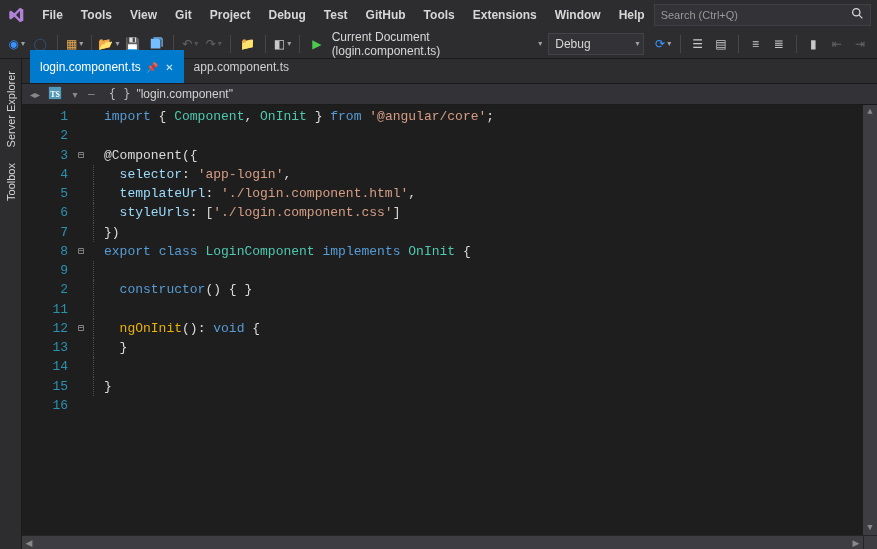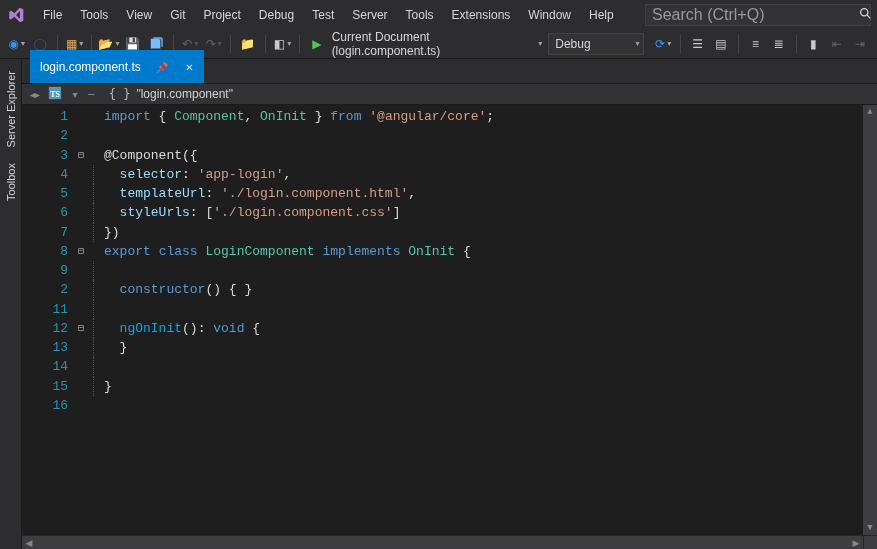--- a/index.html
+++ b/index.html
@@ -23,32 +23,33 @@
   .vs-logo {
     width: 20px; height: 20px;
     margin-right: 8px;
     display: inline-flex; align-items: center; justify-content: center;
   }
   .menu-items { display: flex; gap: 0; }
   .menu-item {
     padding: 5px 9px;
     color: #d7d7d7;
     cursor: default;
+    font-weight: bold;
   }
   .search-box {
     margin-left: auto;
     width: 226px; height: 22px;
     background: #333337;
     border: 1px solid #3f3f46;
     display: flex; align-items: center;
     padding: 0 6px;
   }
   .search-box input {
     flex: 1; background: transparent; border: none;
-    color: #d946ef; font-size: 16px; outline: none;
+    color: #d946ef; font-size: 11px; outline: none;
   }
   .search-box input::placeholder { color: #999; }
   .search-icon { color: #d7d7d7; font-size: 13px; }
 
   
   .toolbar {
     height: 30px;
     background: #2d2d30;
     display: flex; align-items: center;
     padding: 0 6px;
@@ -93,21 +94,21 @@
 
   
   .tabbar {
     height: 24px; background: #2d2d30;
     display: flex; align-items: flex-end;
     padding-left: 8px;
   }
   .tab {
     height: 22px;
     padding: 16px 10px;
-    display: inline-flex; align-items: center; gap: 16px;
+    display: inline-flex; align-items: center; gap: 6px;
     font-size: 12px;
     color: #d0d0d0;
     border-top: 1px solid transparent;
   }
   .tab.active {
     background: #007acc;
     color: #fff;
   }
   .tab .pin, .tab .close {
     font-size: 10px; opacity: 0.85;
@@ -167,21 +168,21 @@
   .codecol {
     flex: 1; padding: 2px 0 0 4px;
     white-space: pre; color: #dcdcdc;
   }
   .codecol div { height: 19.25px; }
   .tok-key { color: #569cd6; text-align: right; }       
   .tok-type { color: #4ec9b0; }      
   .tok-str { color: #d69d85; }       
   .tok-dec { color: #dcdcdc; }       
   .tok-punc { color: #dcdcdc; }
-  .tok-fn  { color: #0ea5e9; }
+  .tok-fn  { color: #eab308; }
   .tok-memb { color: #9cdcfe; }
 
   
   .vscroll {
     width: 14px; background: #3e3e42;
     display: flex; flex-direction: column; align-items: center;
   }
   .vscroll .arrow { height: 14px; color:#888; font-size: 9px; line-height:14px;}
   .vscroll .track { flex: 1; position: relative; }
   .hscroll {
@@ -211,21 +212,21 @@
       </svg>
   </span>
   <div class="menu-items" id="menu-items">
       <span class="menu-item">File</span>
       <span class="menu-item">Tools</span>
       <span class="menu-item">View</span>
       <span class="menu-item">Git</span>
       <span class="menu-item">Project</span>
       <span class="menu-item">Debug</span>
       <span class="menu-item">Test</span>
-      <span class="menu-item">Server</span>
+      <span class="menu-item">GitHub</span>
       <span class="menu-item">Tools</span>
       <span class="menu-item">Extensions</span>
       <span class="menu-item">Window</span>
       <span class="menu-item">Help</span>
     </div>
   <div class="search-box">
     <input placeholder="Search (Ctrl+Q)" style="">
     <span class="search-icon">
       <svg width="13" height="13" viewBox="0 0 16 16" fill="none" stroke="#d7d7d7" stroke-width="1.6">
           <circle cx="6.5" cy="6.5" r="4.5"></circle>
@@ -279,20 +280,23 @@
     <div class="vlabel">Toolbox</div>
   </div>
 
   <div class="editor-col">
 
     <div class="tabbar" id="tabbar">
         <div class="tab active">
           <span>login.component.ts</span>
           <span class="pin">📌</span>
           <span class="close">✕</span>
+        </div>
+        <div class="tab">
+          <span>app.component.ts</span>
         </div>
       </div>
 
     <div class="navbar">
       <span class="arrow-btn">◂▸</span>
       <span>
         <svg width="14" height="14" viewBox="0 0 16 16">
             <rect x="1" y="1" width="14" height="14" fill="#519aba"></rect>
             <text x="8" y="12" font-size="9" text-anchor="middle" fill="#fff" font-family="Consolas" font-weight="bold">TS</text>
           </svg>

